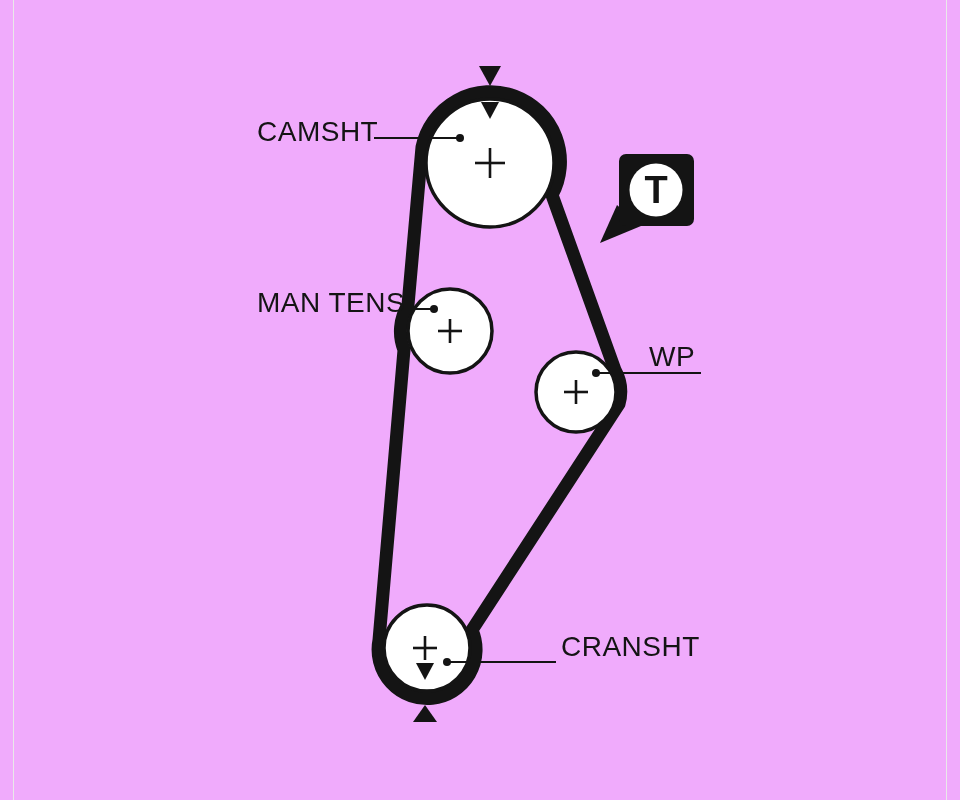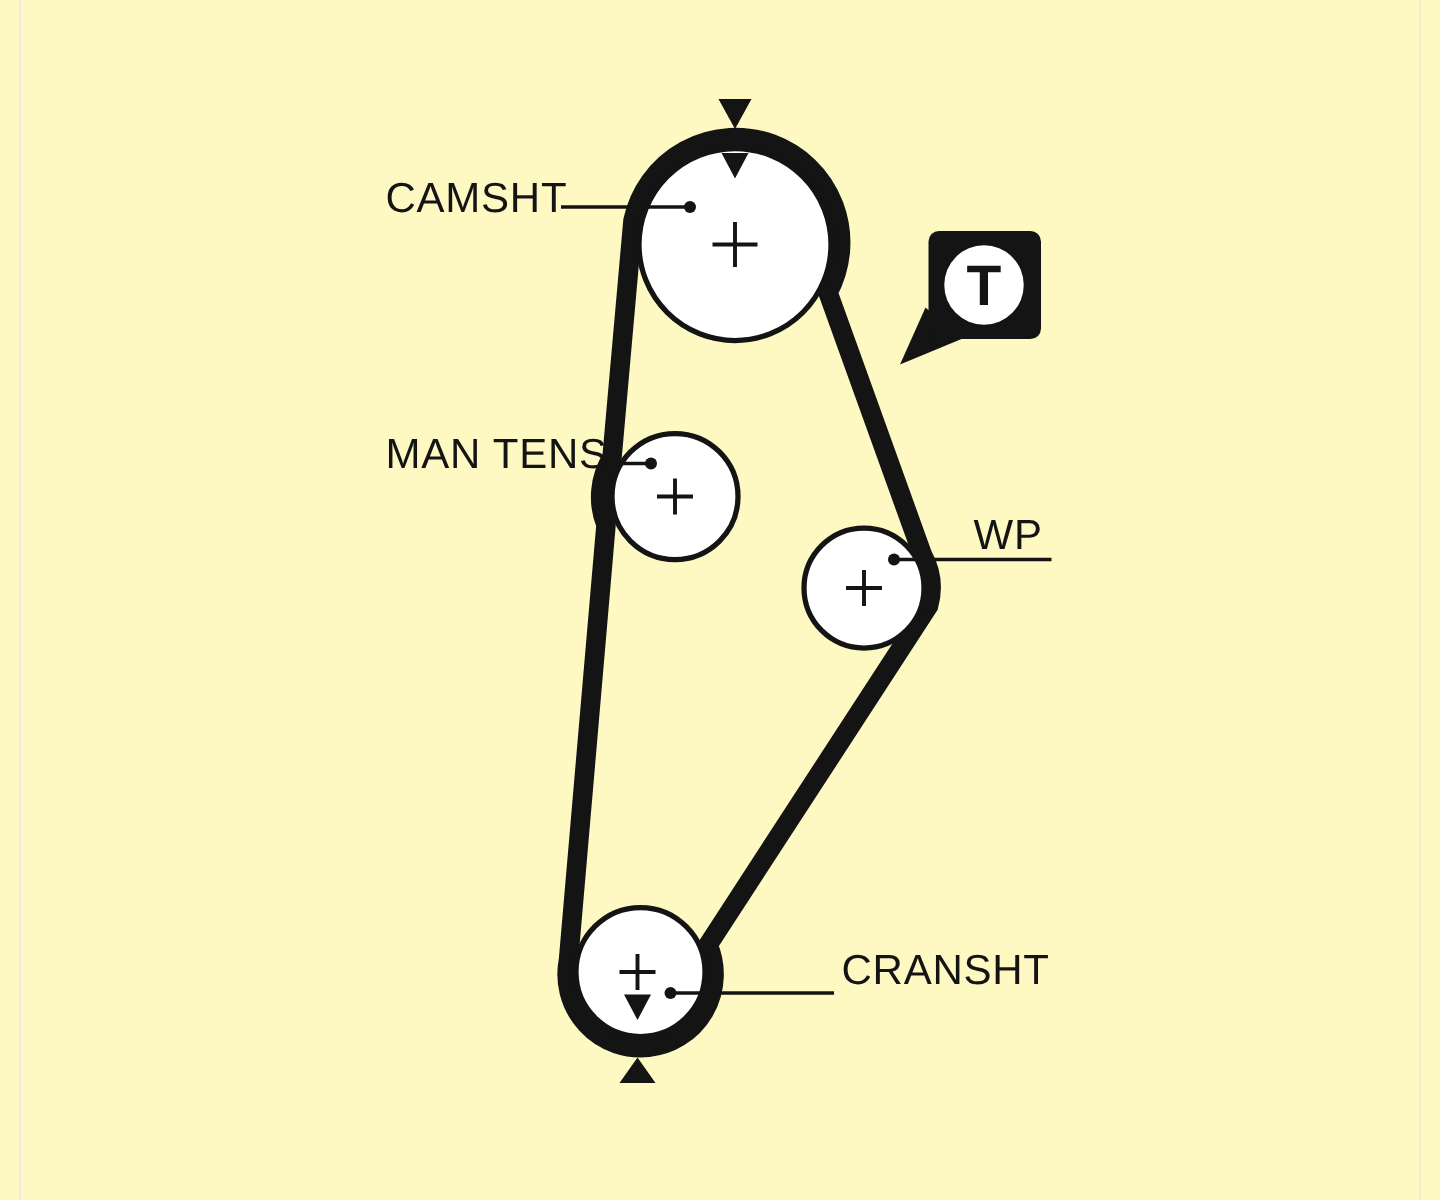--- a/index.html
+++ b/index.html
@@ -5,21 +5,21 @@
   html, body {
     margin: 0;
     padding: 0;
     background: #ffffff;
     font-family: "Liberation Sans", sans-serif;
   }
   .stage {
     position: relative;
     width: 960px;
     height: 800px;
-    background: #fef9c3;
+    background: #f0abfc;
     overflow: hidden;
   }
   .frame-line {
     position: absolute;
     top: 0;
     bottom: 0;
     width: 1px;
     background: #e9e9e9;
   }
   .frame-line.left  { left: 13px; }

